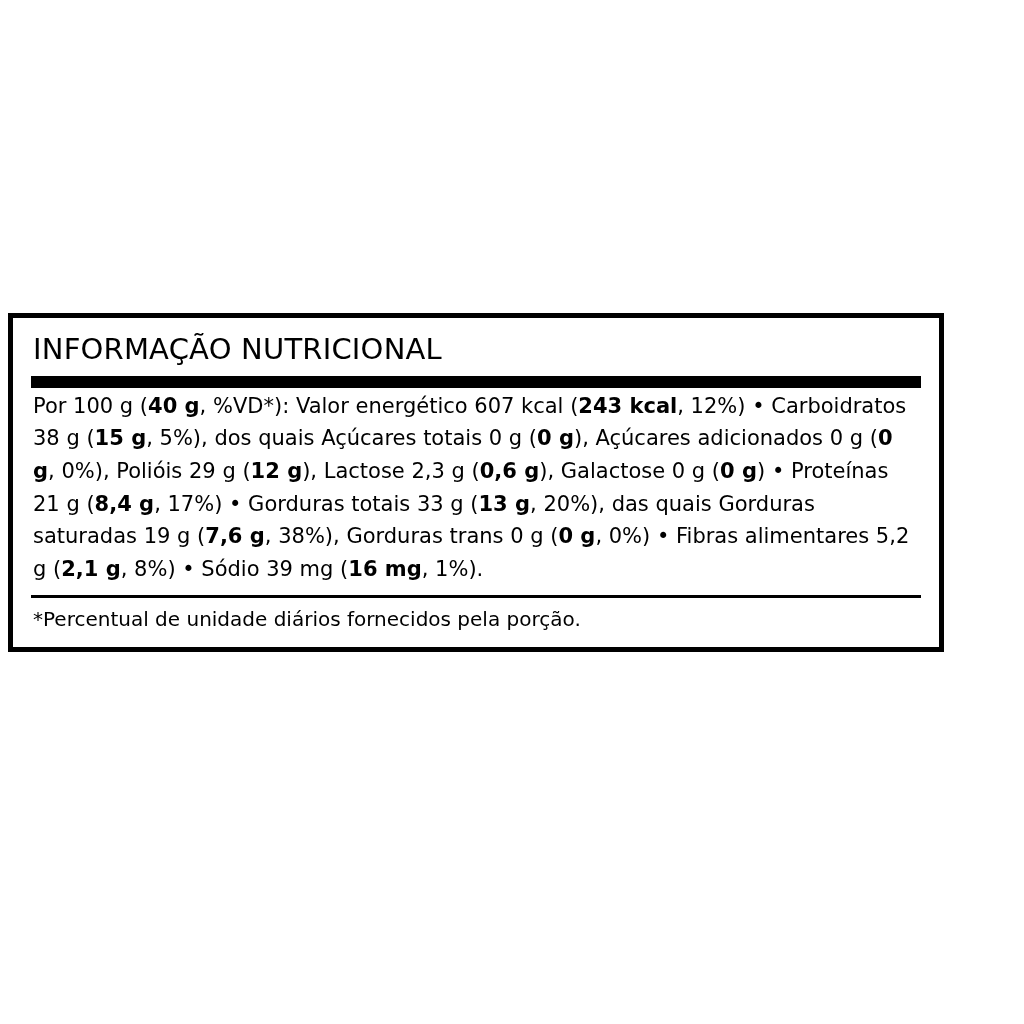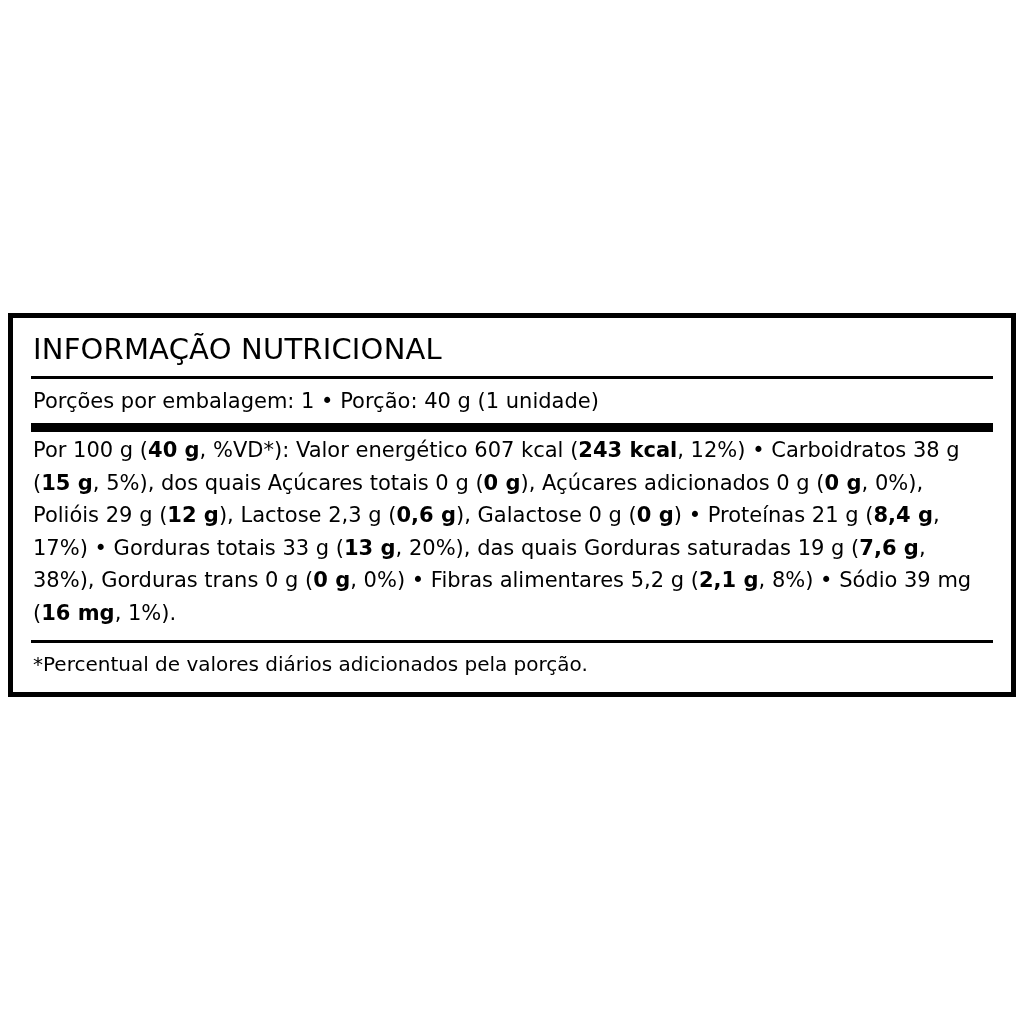--- a/index.html
+++ b/index.html
@@ -13,21 +13,21 @@
     font-family: "DejaVu Sans", "Liberation Sans", sans-serif;
     color: #000000;
     position: relative;
     overflow: hidden;
   }
 
   .label-wrap {
     position: absolute;
     left: 8px;
     top: 313px;
-    width: 1008px;
+    width: 936px;
     box-sizing: border-box;
     border: 5px solid #000000;
     background: #ffffff;
     padding: 0;
   }
 
   .inner {
     padding: 14px 18px 10px 18px;
   }
 
@@ -77,24 +77,23 @@
 </head>
 <body>
 
 <div class="label-wrap">
   <div class="inner">
 
     <div class="title">INFORMAÇÃO NUTRICIONAL</div>
 
     <div class="rule-thin"></div>
 
-    <div class="servings">Porções por embalagem: 1 • Porção: 40 g (1 unidade)</div>
 
     <div class="rule-thick"></div>
 
     <div class="body-text" id="nutrition-paragraph"><span>Por 100 g (</span><b>40 g</b><span>, %VD*): Valor energético 607 kcal (</span><b>243 kcal</b><span>, 12%) • Carboidratos 38 g (</span><b>15 g</b><span>, 5%), dos quais Açúcares totais 0 g (</span><b>0 g</b><span>), Açúcares adicionados 0 g (</span><b>0 g</b><span>, 0%), Polióis 29 g (</span><b>12 g</b><span>), Lactose 2,3 g (</span><b>0,6 g</b><span>), Galactose 0 g (</span><b>0 g</b><span>) • Proteínas 21 g (</span><b>8,4 g</b><span>, 17%) • Gorduras totais 33 g (</span><b>13 g</b><span>, 20%), das quais Gorduras saturadas 19 g (</span><b>7,6 g</b><span>, 38%), Gorduras trans 0 g (</span><b>0 g</b><span>, 0%) • Fibras alimentares 5,2 g (</span><b>2,1 g</b><span>, 8%) • Sódio 39 mg (</span><b>16 mg</b><span>, 1%).</span></div>
 
     <div class="rule-mid"></div>
 
-    <div class="footnote">*Percentual de valores diários adicionados pela porção.</div>
+    <div class="footnote">*Percentual de unidade diários fornecidos pela porção.</div>
 
   </div>
 </div>
 
 </body></html>

